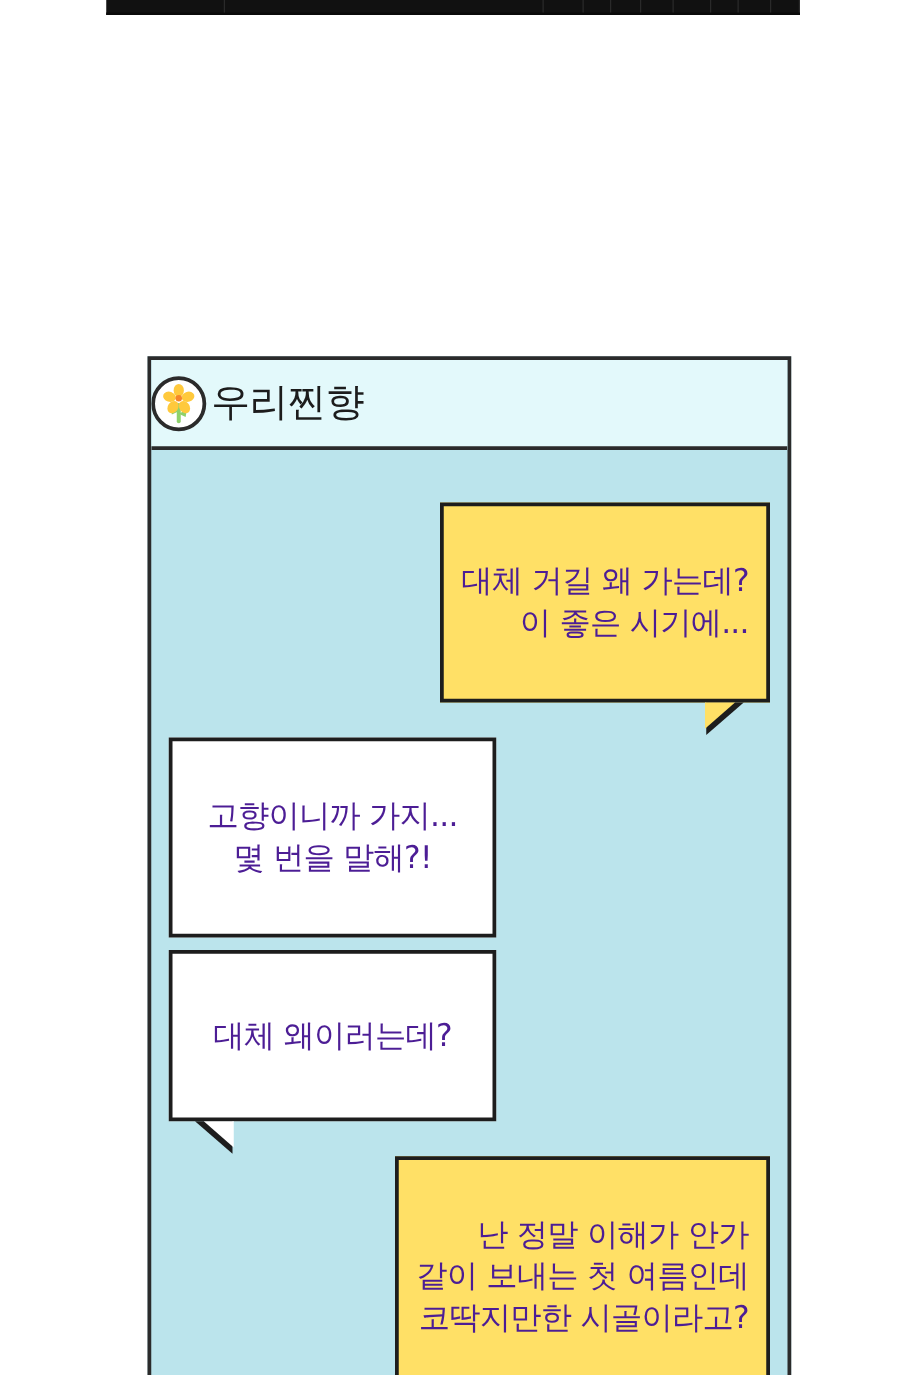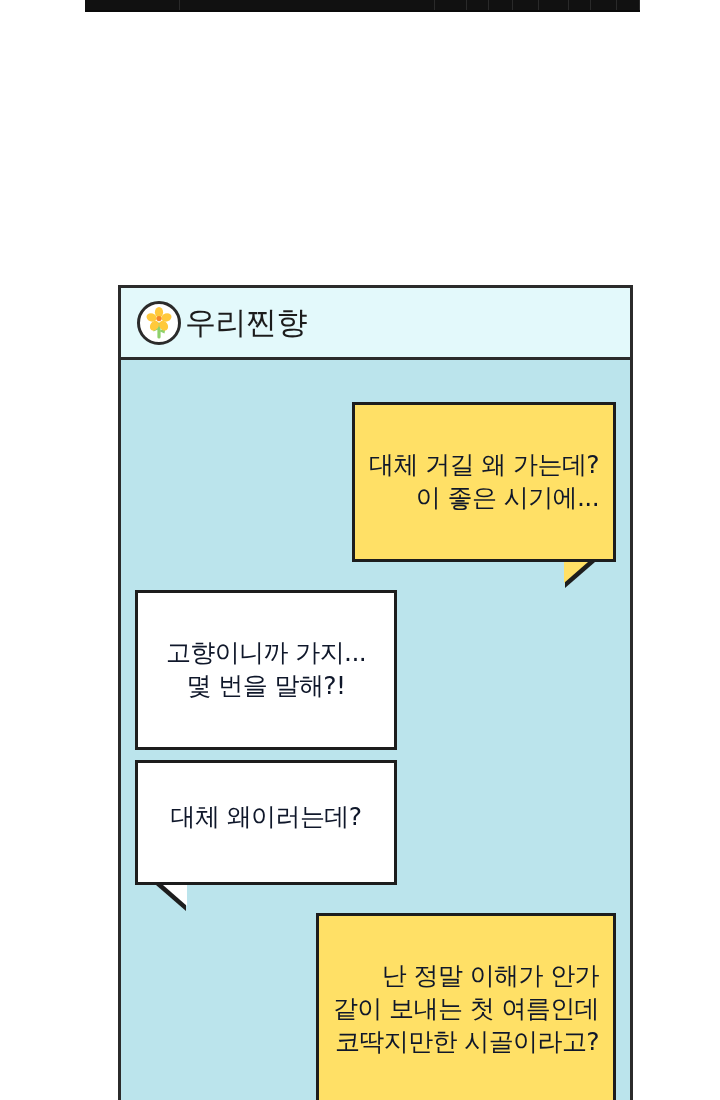--- a/index.html
+++ b/index.html
@@ -47,21 +47,21 @@
   }
 
   
   .chat-header {
     height: 72px;
     background: #e3f9fb;
     border-bottom: 3px solid #2b2b2b;
     box-sizing: border-box;
     display: flex;
     align-items: center;
-    padding-left: 16px;
+    padding-left: 0;
   }
   .avatar {
     width: 44px;
     height: 44px;
     border-radius: 50%;
     background: #ffffff;
     border: 3px solid #2b2b2b;
     box-sizing: border-box;
     display: flex;
     align-items: center;
@@ -90,21 +90,21 @@
   .msg-row.left  { justify-content: flex-start; }
   .msg-row.right { justify-content: flex-end; }
 
   .bubble {
     position: relative;
     border: 3px solid #1d1d1d;
     box-sizing: border-box;
     padding: 10px 14px 12px 14px;
     font-size: 25px;
     line-height: 1.32;
-    color: #0f172a;
+    color: #4c1d95;
     letter-spacing: -0.6px;
     white-space: pre-line;
   }
   .bubble.yellow {
     background: #ffe066;
     text-align: right;
   }
   .bubble.white {
     background: #ffffff;
     text-align: center;
@@ -206,21 +206,21 @@
 
     <div class="msg-row left">
       <div class="bubble white no-tail" style="min-width:262px">
         <span>고향이니까 가지...
 몇 번을 말해?!</span>
         
       </div>
     </div>
 
     <div class="msg-row left">
-      <div class="bubble white" style="min-width:262px;padding-top:4px;padding-bottom:16px">
+      <div class="bubble white" style="min-width:262px;padding-top:16px;padding-bottom:16px">
         <span>대체 왜이러는데?</span>
         <span class="tail"></span>
       </div>
     </div>
 
     <div class="spacer-18"></div>
 
     <div class="msg-row right">
       <div class="bubble yellow" style="max-width:340px">
         <span>난 정말 이해가 안가

